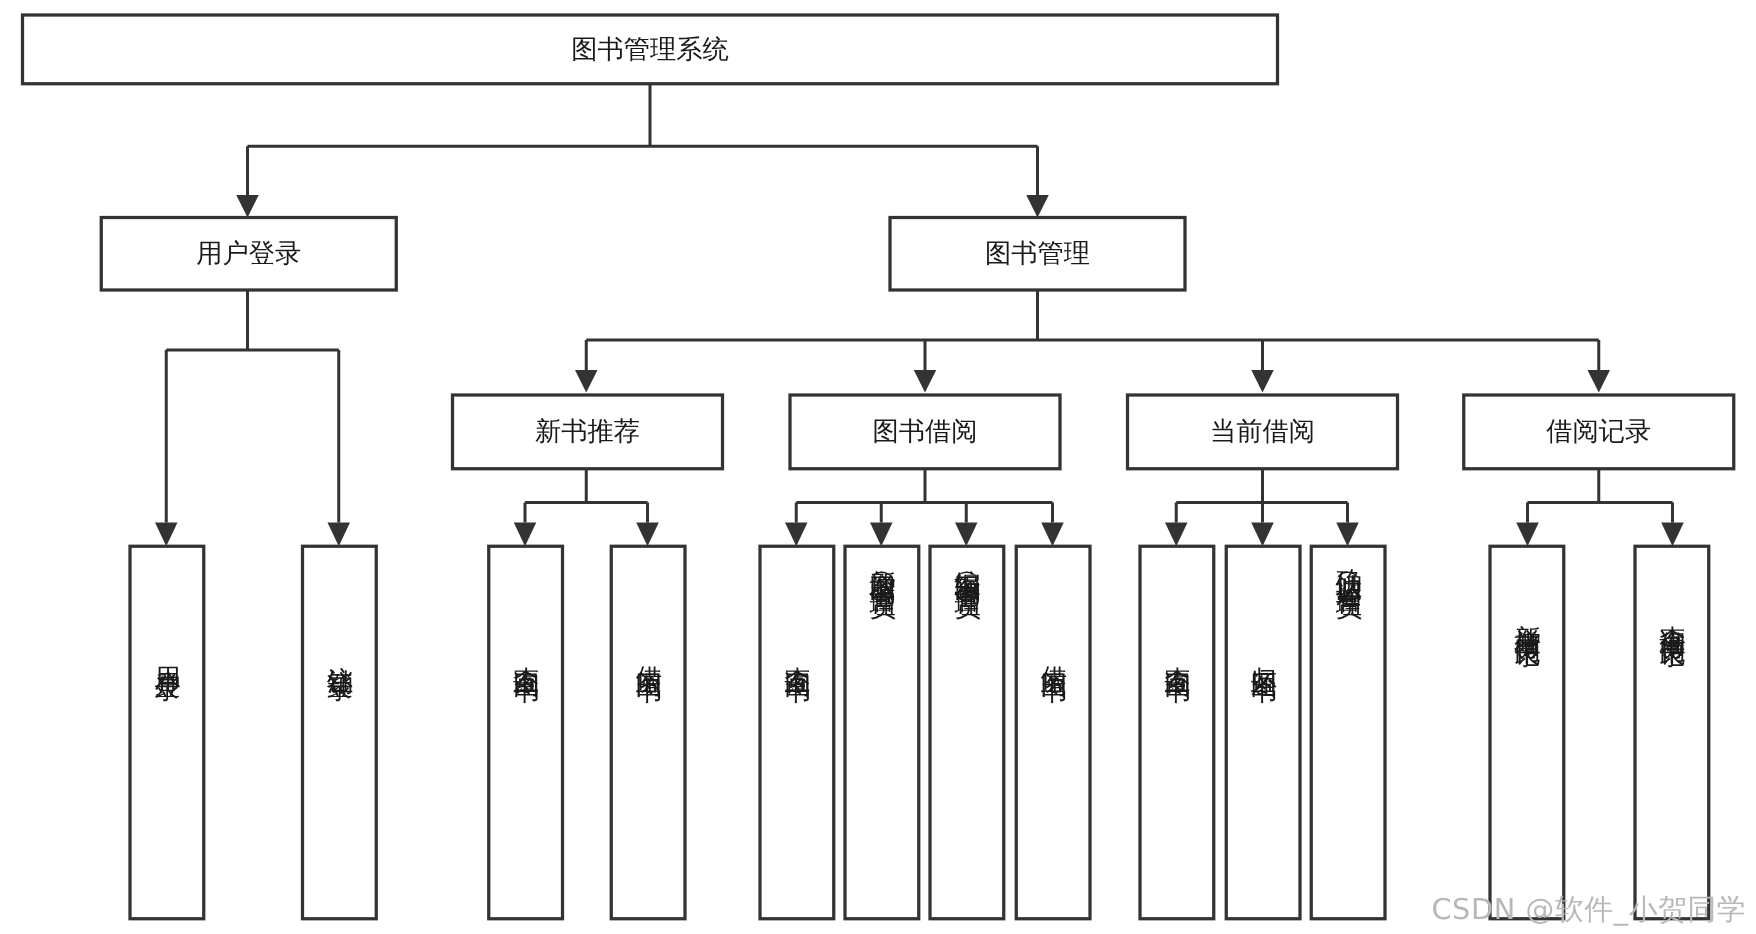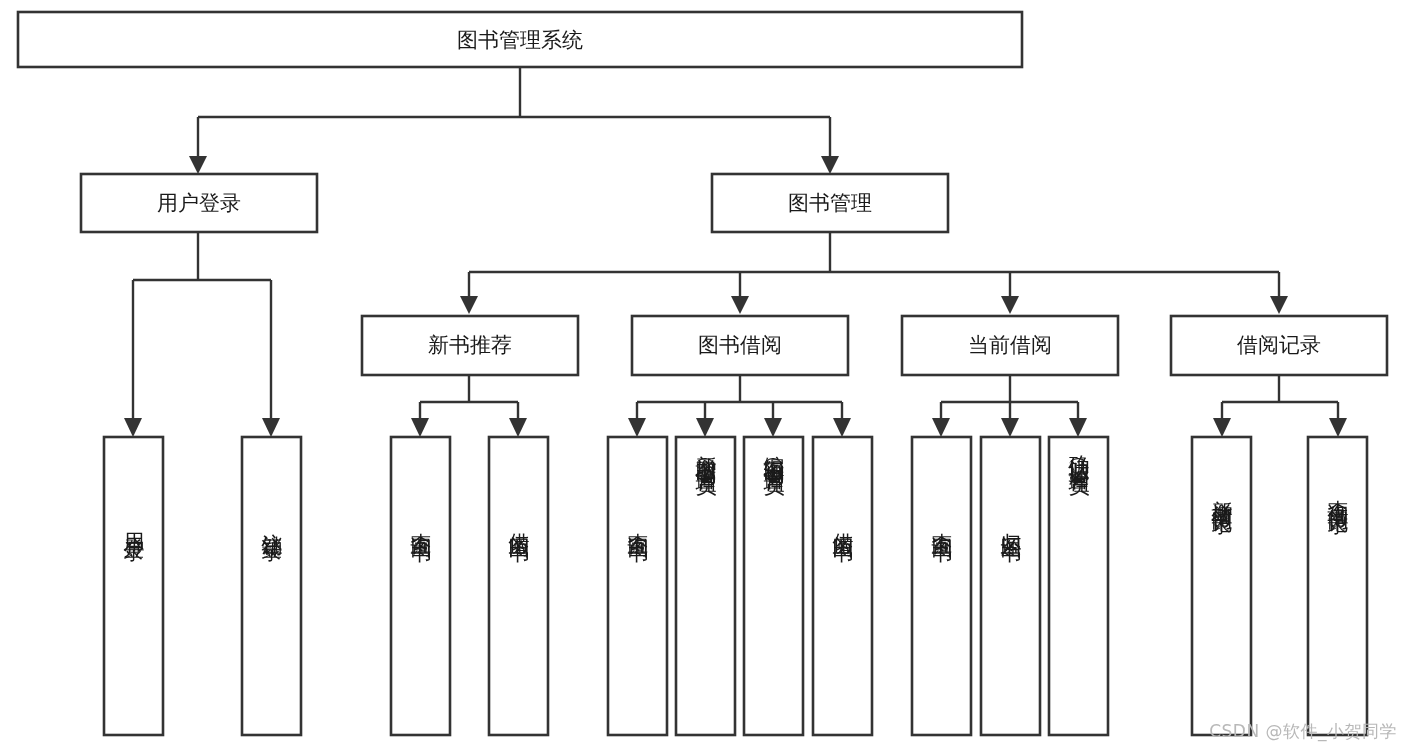--- a/index.html
+++ b/index.html
@@ -49,21 +49,21 @@
     writing-mode: vertical-rl;
     text-orientation: upright;
     letter-spacing: 3px;
     white-space: pre;
   }
   .watermark {
     position: absolute;
     right: 8px;
     bottom: 4px;
     font-family: "DejaVu Sans", "Liberation Sans", sans-serif;
-    font-size: 17px;
+    font-size: 23px;
     color: #b8b8b8;
     letter-spacing: 0.5px;
     user-select: none;
   }
 </style>
 </head>
 <body>
 
 <svg id="diagram" viewBox="0 0 1405 747" xmlns="http://www.w3.org/2000/svg">
 

